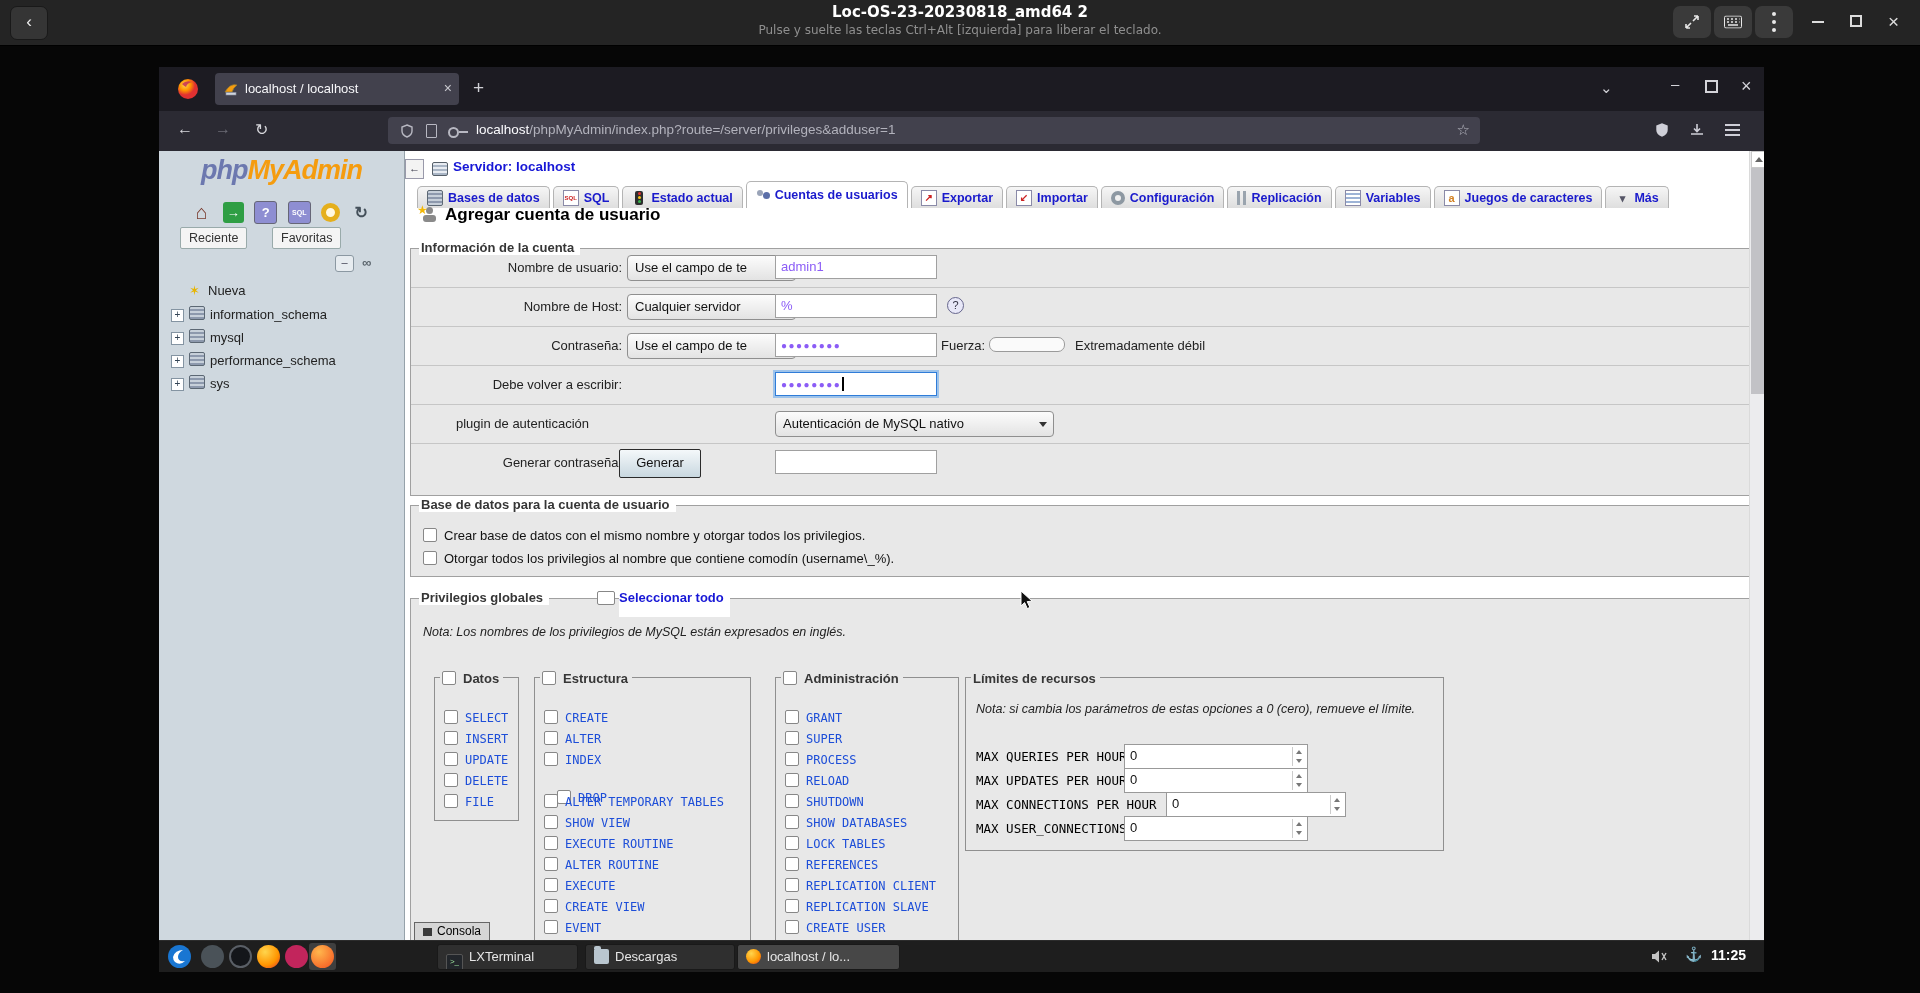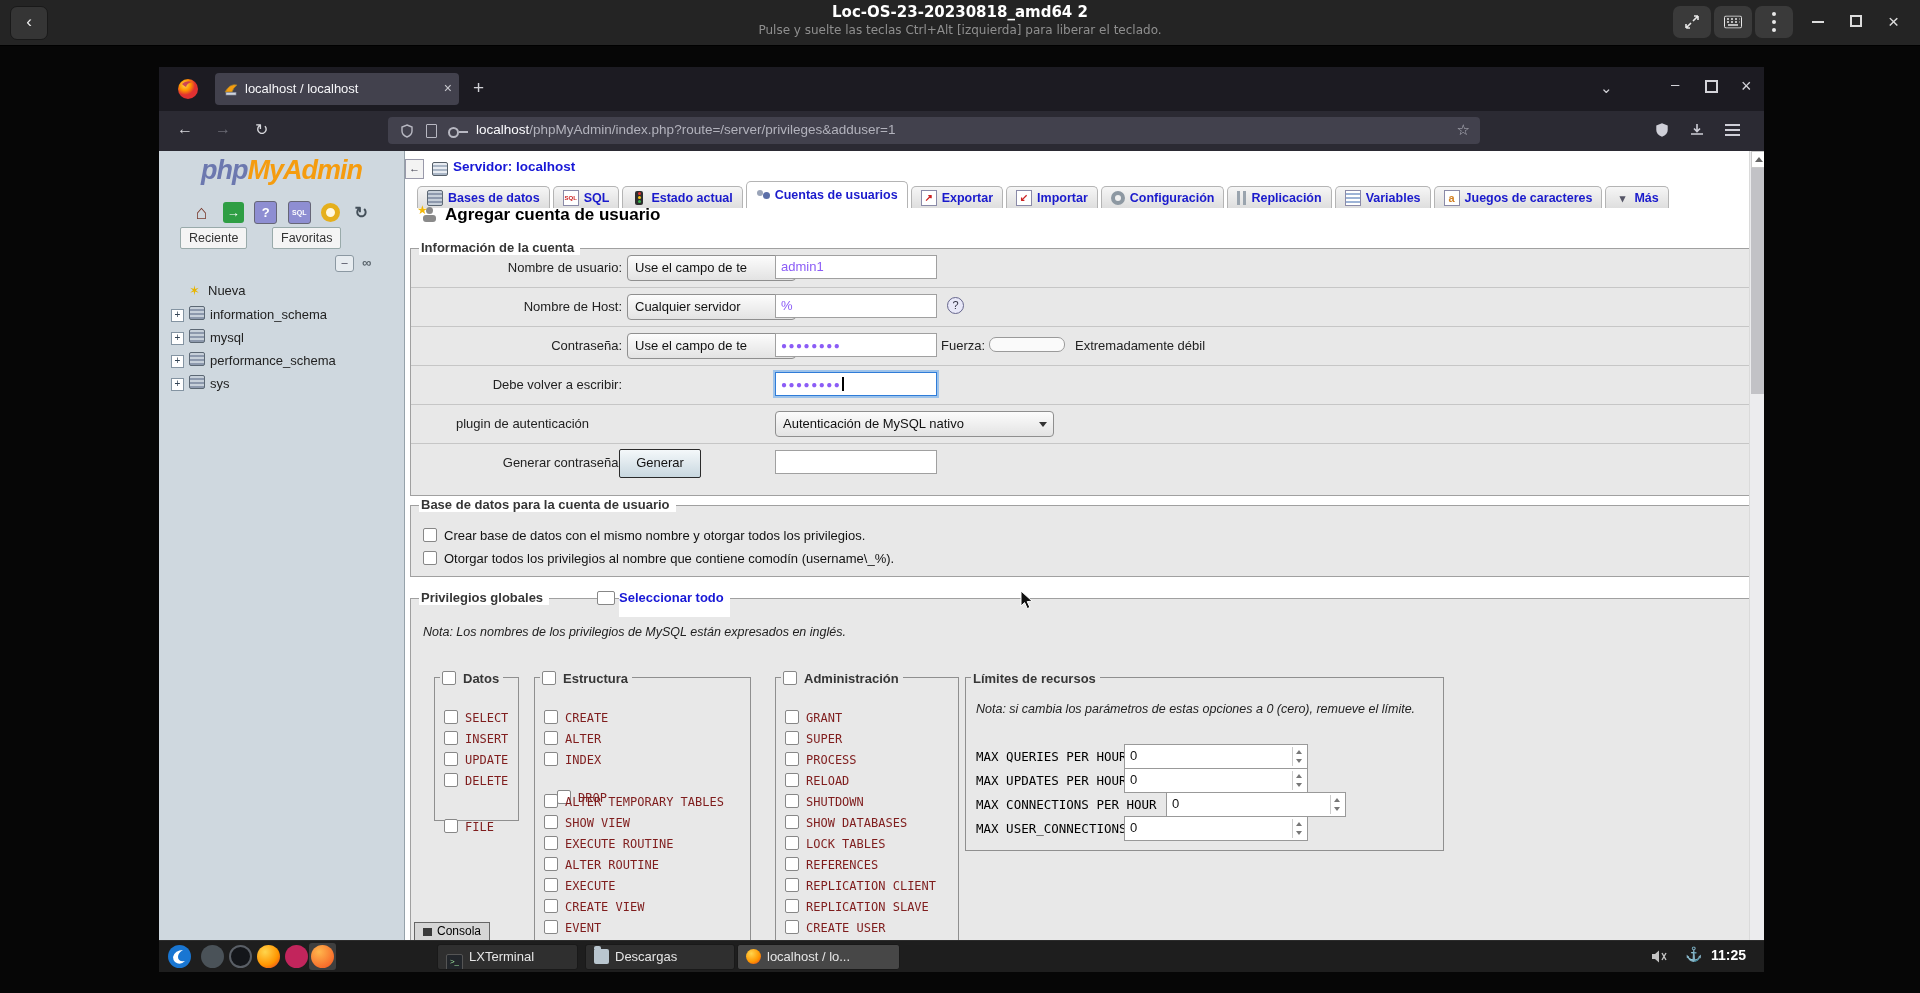--- a/index.html
+++ b/index.html
@@ -147,21 +147,21 @@
       vertical-align:-2px;margin-right:7px}
 
   .fs3{top:447px;height:360px;border-bottom:none}
   .selall-cb{position:absolute;left:186px;top:-8px;background:#fff;padding:0 2px}
   .selall{position:absolute;left:208px;top:-9px;background:#fff;padding:0 6px 12px 0;font-weight:bold;font-size:13px;color:#1717d6}
   .pnote{position:absolute;left:12px;top:26px;font-style:italic;font-size:12.5px;color:#222}
   .pgroup{position:absolute;border:1px solid #8f8f8f;background:#e8e8e8}
   .pgroup .plegend{position:absolute;top:-9px;left:5px;background:#e8e8e8;padding:0 4px 0 2px;white-space:nowrap}
   .plt{font-weight:bold;font-size:13px;color:#363636}
   .prow{position:absolute;left:9px;height:21px;white-space:nowrap}
-  .pl{font-family:"DejaVu Sans Mono","Liberation Mono",monospace;font-size:12px;color:#7f1d1d}
+  .pl{font-family:"DejaVu Sans Mono","Liberation Mono",monospace;font-size:12px;color:#1d4ed8}
   .g0{left:23px;top:78px;width:83px;height:142px}
   .g1{left:123px;top:78px;width:215px;height:400px}
   .g2{left:364px;top:78px;width:182px;height:400px}
   .glimits{left:554px;top:78px;width:477px;height:172px}
   .lnote{position:absolute;left:10px;top:24px;font-style:italic;font-size:12.5px;color:#222;white-space:nowrap}
   .lrow{position:absolute;left:10px;height:24px;width:455px}
   .ll{position:absolute;left:0;top:5px;font-family:"DejaVu Sans Mono","Liberation Mono",monospace;font-size:12.5px;color:#000}
   .num{position:absolute;left:148px;top:0;width:182px;height:23px;background:#fff;border:1px solid #999}
   .num.wide{left:190px;width:178px}
   .nv{position:absolute;left:5px;top:3px;font-size:13px;color:#111}
@@ -399,21 +399,21 @@
         <span class="cb selall-cb"></span>
         <span class="selall">Seleccionar todo</span>
         <div class="pnote">Nota: Los nombres de los privilegios de MySQL están expresados en inglés.</div>
         <div>
             <div class="pgroup g0">
               <div class="plegend"><span class="cb"></span><span class="plt">Datos</span></div>
               <div class="prow" style="top: 30px;"><span class="cb"></span><span class="pl">SELECT</span></div>
               <div class="prow" style="top: 51px;"><span class="cb"></span><span class="pl">INSERT</span></div>
               <div class="prow" style="top: 72px;"><span class="cb"></span><span class="pl">UPDATE</span></div>
               <div class="prow" style="top: 93px;"><span class="cb"></span><span class="pl">DELETE</span></div>
-              <div class="prow" style="top: 114px; margin-top: 25px;"><span class="cb"></span><span class="pl">FILE</span></div>
+              <div class="prow" style="top: 114px;"><span class="cb"></span><span class="pl">FILE</span></div>
             </div>
             <div class="pgroup g1">
               <div class="plegend"><span class="cb"></span><span class="plt">Estructura</span></div>
               <div class="prow" style="top: 30px;"><span class="cb"></span><span class="pl">CREATE</span></div>
               <div class="prow" style="top: 51px;"><span class="cb"></span><span class="pl">ALTER</span></div>
               <div class="prow" style="top: 72px;"><span class="cb"></span><span class="pl">INDEX</span></div>
               <div class="prow" style="top: 110px; padding-left: 13px;"><span class="cb"></span><span class="pl">DROP</span></div>
               <div class="prow" style="top: 114px;"><span class="cb"></span><span class="pl">ALTER TEMPORARY TABLES</span></div>
               <div class="prow" style="top: 135px;"><span class="cb"></span><span class="pl">SHOW VIEW</span></div>
               <div class="prow" style="top: 156px;"><span class="cb"></span><span class="pl">EXECUTE ROUTINE</span></div>

